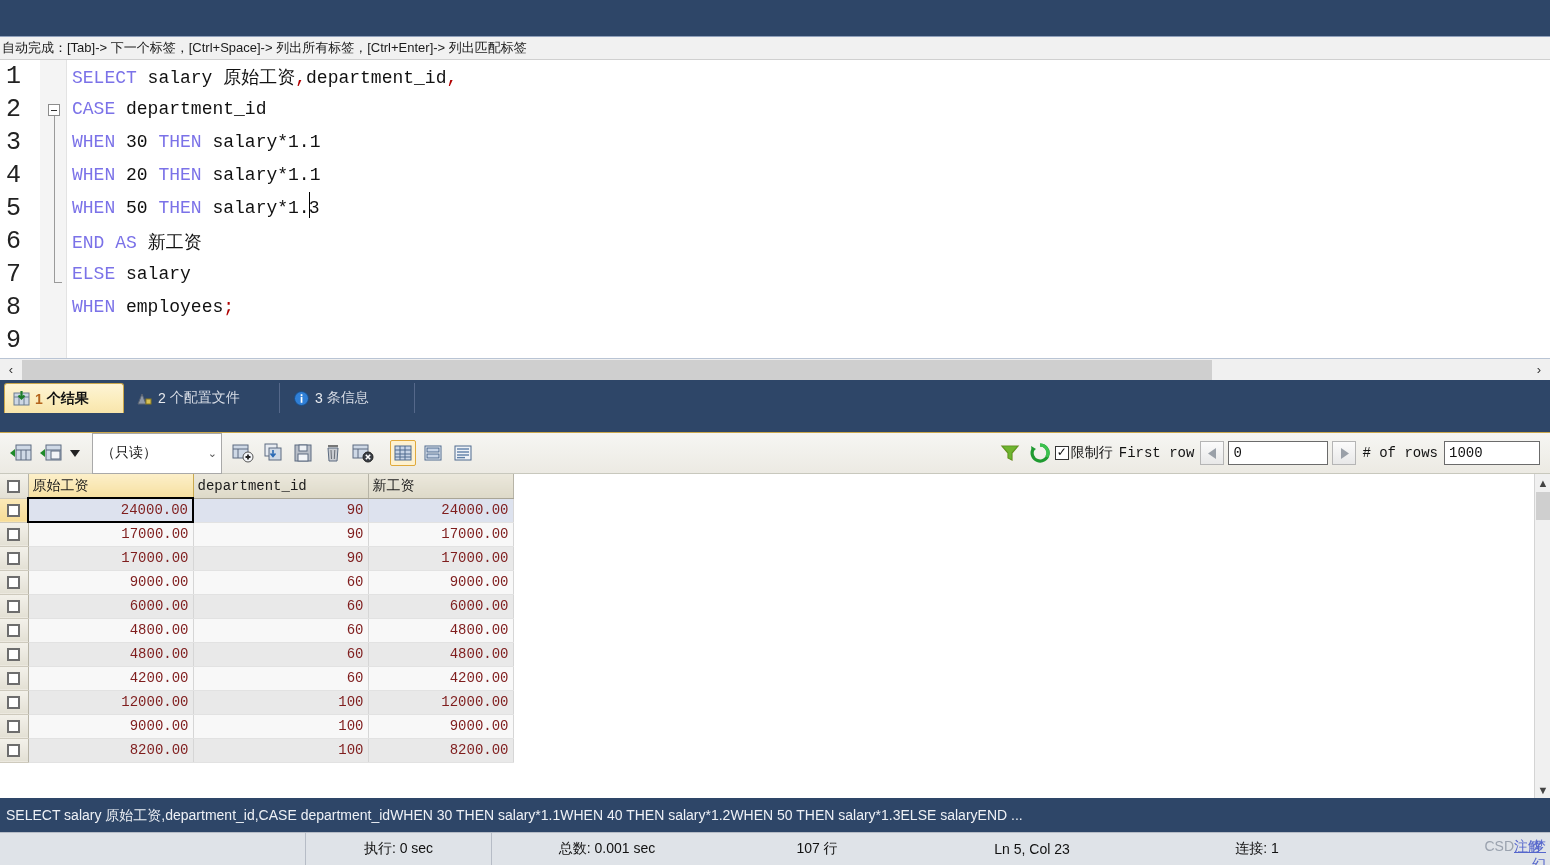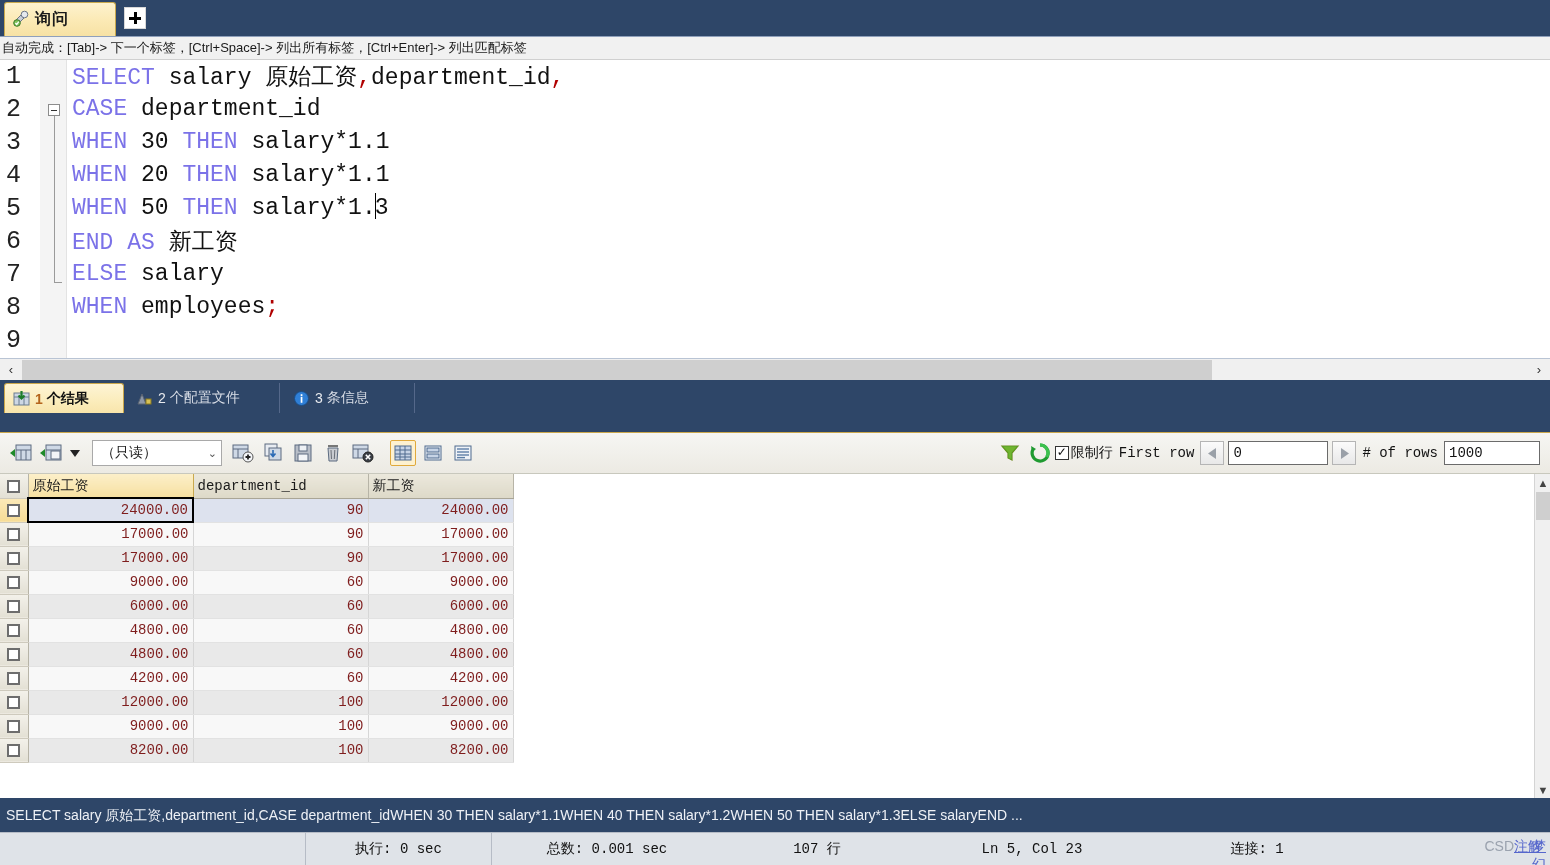--- a/index.html
+++ b/index.html
@@ -84,21 +84,21 @@
     position: absolute; left: 40px; top: 0; width: 26px; height: 298px;
     background: #f4f4f4;
     border-right: 1px solid #e3e3e3;
   }
   .code {
     position: absolute; left: 66px; top: 0; right: 0; height: 298px;
   }
   .ln {
     height: 33px; line-height: 33px;
     font-family: "Liberation Mono", monospace;
-    font-size: 23px;
+    font-size: 18px;
     white-space: pre;
   }
   .gutter .ln {
     text-align: left; padding-left: 6px; color: #222; font-size: 25px;
   }
   .code .ln { padding-left: 6px; color: #111; }
   .kw { color: #7b72e8; }
   .punct { color: #b00000; }
   .cjk { color: #111; font-family: "DejaVu Sans", sans-serif; }
   
@@ -181,21 +181,21 @@
   .tb-btn {
     width: 26px; height: 26px; margin: 0 2px;
     display: flex; align-items: center; justify-content: center;
     box-sizing: border-box;
   }
   .tb-btn.sel {
     border: 1px solid #e0a93c; background: #fdf1d0; border-radius: 2px;
   }
   .tb-sep { width: 10px; }
   .readonly-select {
-    width: 130px; height: 26px; margin-left: 8px; margin-right: 6px;
+    width: 130px; height: 41px; margin-left: 8px; margin-right: 6px;
     background: #ffffff;
     border: 1px solid #a9a9a9;
     box-sizing: border-box;
     display: flex; align-items: center; justify-content: space-between;
     padding: 0 4px 0 8px;
     font-size: 14px; color: #222;
     font-family: "DejaVu Sans", sans-serif;
   }
   .chev { font-size: 11px; color: #555; }
   .spacer { flex: 1 1 auto; }
@@ -306,53 +306,36 @@
     position: absolute; left: 0; top: 832px; width: 1550px; height: 33px;
     background: #dfe3e8;
     border-top: 1px solid #b6bcc6;
     box-sizing: border-box;
     display: flex; align-items: center;
     font-size: 14px; color: #111;
   }
   .sb-cell {
     height: 33px; display: flex; align-items: center; justify-content: center;
     box-sizing: border-box;
-    font-family: Liberation Mono, monospace;
   }
   .sb-div { width: 1px; height: 33px; background: #b6bcc6; }
   .watermark {
     position: absolute; right: 8px; top: 838px;
     font-size: 14px; color: #9aa2ae;
     letter-spacing: 0px;
   }
   .watermark .blue { color: #5566cc; text-decoration: underline; }
   .wm-stack { position: relative; display: inline-block; }
   .wm-stack .o { position: absolute; left: 18px; top: 0; color:#5566cc; text-decoration: underline;}
 </style>
 </head>
 <body>
 
 <div id="app">
 
-  <div class="tabstrip">
-    <div class="qtab">
-      <span>
-        <svg width="18" height="18" viewBox="0 0 18 18">
-          <path d="M3 12 L9 6 L12 9 L6 15 Z" fill="#c8cdd6" stroke="#6c7686" stroke-width="1"></path>
-          <circle cx="12.5" cy="5.5" r="3.3" fill="#e6e9ee" stroke="#6c7686" stroke-width="1"></circle>
-          <circle cx="5" cy="14" r="3.3" fill="#7ec45a" stroke="#3f7a2a" stroke-width="1"></circle>
-          <path d="M3.4 14 L4.7 15.4 L6.8 12.6" stroke="#fff" stroke-width="1.3" fill="none"></path>
-        </svg>
-      </span>
-      <span class="qtab-label">询问</span>
-    </div>
-    <div class="plustab">
-      <div class="plusbox"></div>
-    </div>
-  </div>
 
   <div class="hintbar">
     <span>自动完成：[Tab]-&gt; 下一个标签，[Ctrl+Space]-&gt; 列出所有标签，[Ctrl+Enter]-&gt; 列出匹配标签</span>
   </div>
 
   <div class="editor">
     <div class="gutter" id="gutter">
         <div class="ln">1</div>
         <div class="ln">2</div>
         <div class="ln">3</div>

